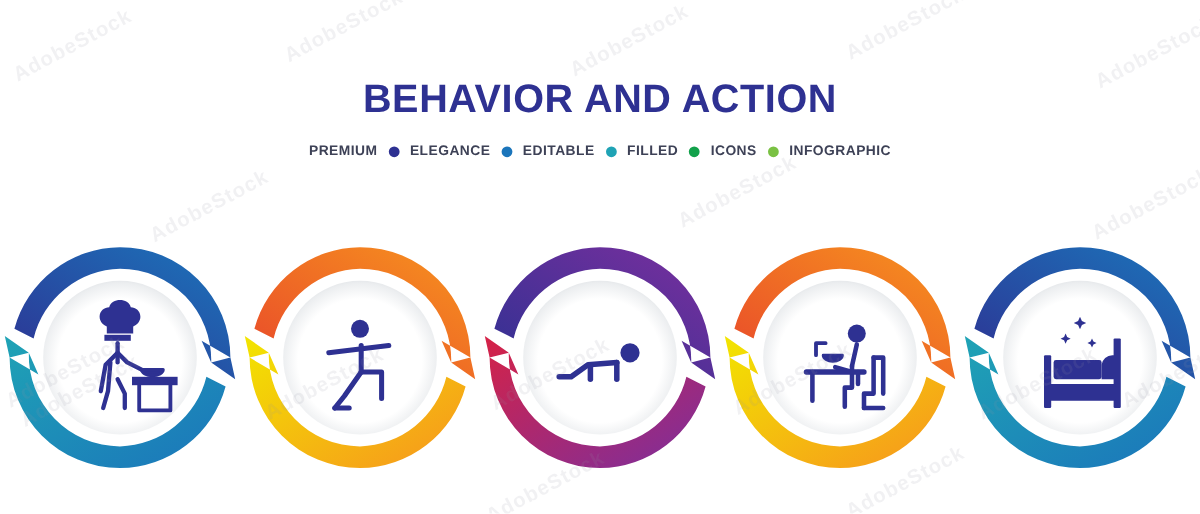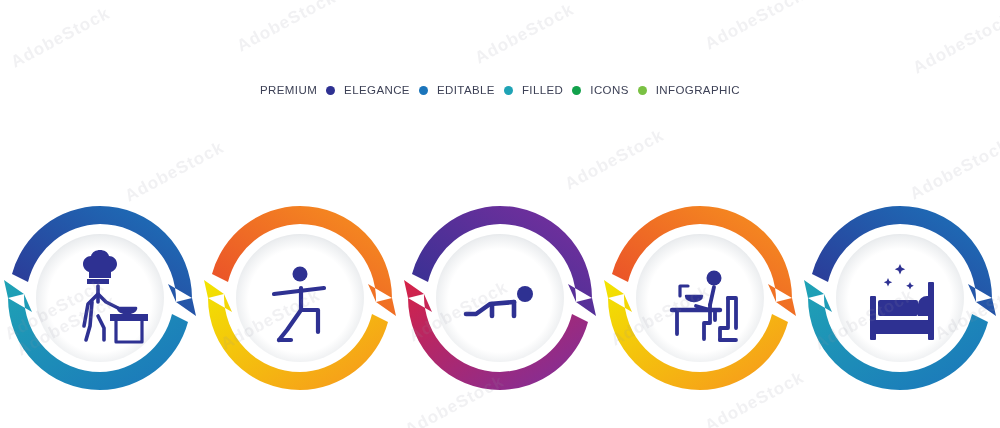--- a/index.html
+++ b/index.html
@@ -52,21 +52,21 @@
 
   .legend-item {
     display: flex;
     align-items: center;
     gap: 9px;
   }
 
   .legend-label {
     font-family: "Liberation Sans", sans-serif;
     font-size: 11.5px;
-    font-weight: normal;
+    font-weight: bold;
     letter-spacing: 0.4px;
     color: #3d4156;
     text-transform: uppercase;
     white-space: nowrap;
   }
 
   .legend-dot {
     width: 9px;
     height: 9px;
     border-radius: 50%;
@@ -111,20 +111,21 @@
     user-select: none;
     transform: rotate(-28deg);
   }
 </style>
 </head>
 <body>
 
 <div class="page">
 
   <div class="header">
+    <h1 class="page-title">BEHAVIOR AND ACTION</h1>
 
     <div class="legend">
 
       <div class="legend-item">
         <span class="legend-label">PREMIUM</span>
       </div>
 
       <div class="legend-item">
         <span class="legend-dot" style="background:#2e3192"></span>
         <span class="legend-label">ELEGANCE</span>

